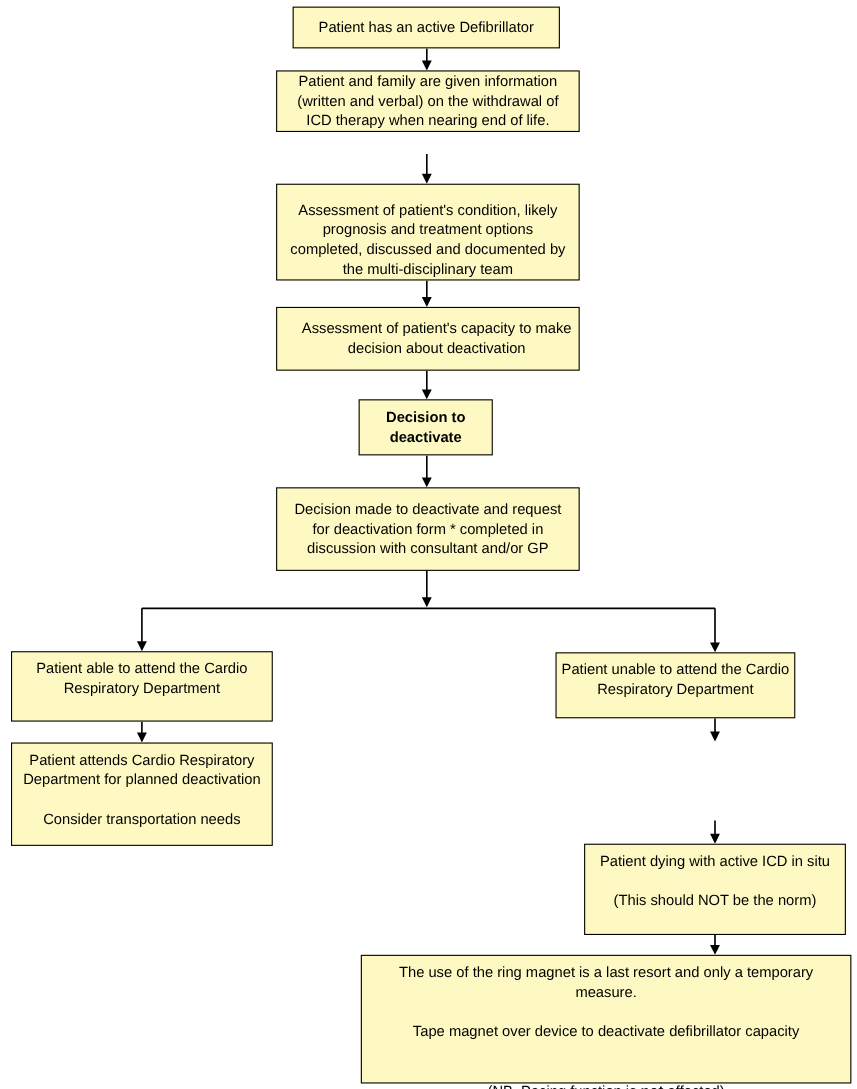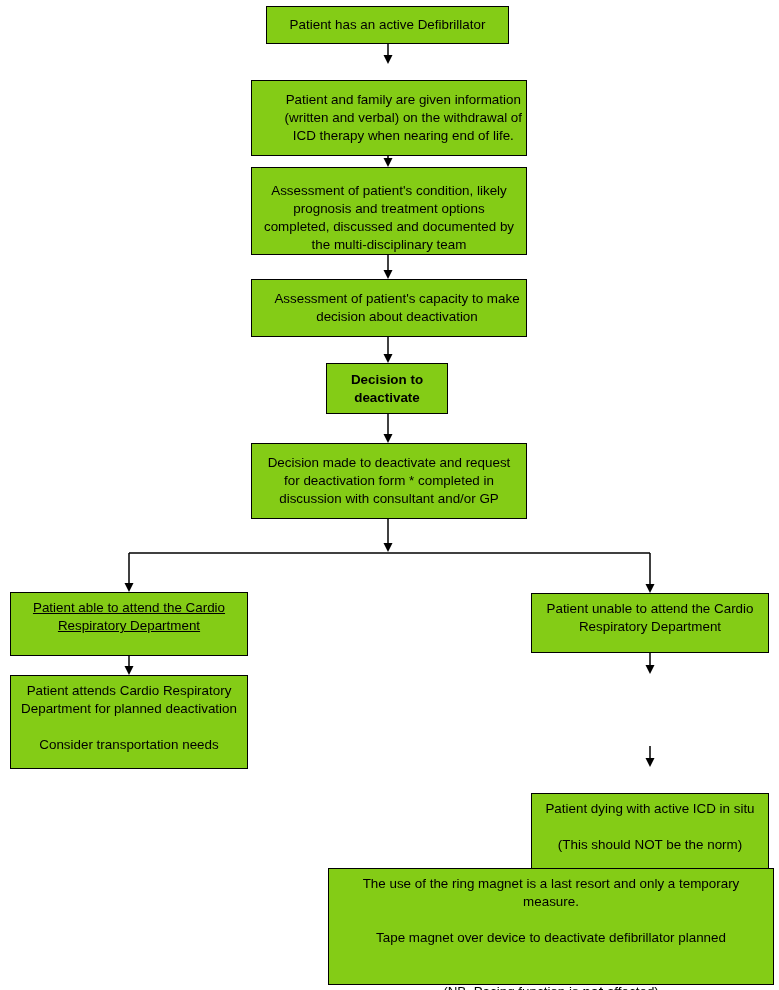--- a/index.html
+++ b/index.html
@@ -9,21 +9,21 @@
     font-family: "Liberation Sans", sans-serif;
     position: relative;
     overflow: hidden;
   }
   .canvas { position: absolute; left: 0; top: 0; width: 779px; height: 990px; }
   svg.connectors { position: absolute; left: 0; top: 0; pointer-events: none; }
   .node {
     position: absolute;
     box-sizing: border-box;
     border: 1.5px solid #000000;
-    background: #84cc16;
+    background: #fef9c3;
     color: #000000;
     font-size: 13.4px;
     line-height: 18px;
     text-align: center;
   }
   .node .p { white-space: pre-line; padding: 0 4px; }
   .node .p.gap { margin-top: 18px; }
   .node.valign-center { display: flex; flex-direction: column; align-items: center; justify-content: center; }
   .node.valign-top { padding-top: 6px; }
   .bold { font-weight: bold; }
@@ -62,21 +62,21 @@
       <polygon points="645.5,665 654.5,665 650,674"></polygon>
       <polygon points="645.5,758 654.5,758 650,767"></polygon>
       <polygon points="645.5,859 654.5,859 650,868"></polygon>
     </g>
   </svg>
 
   <div class="node valign-center" style="left:266px; top:6px; width:243px; height:38px;">
     <div class="p">Patient has an active Defibrillator</div>
   </div>
 
-  <div class="node valign-center" style="left:251px; top:80px; width:276px; height:76px;align-items:flex-end;">
+  <div class="node valign-center" style="left:251px; top:64px; width:276px; height:56px;">
     <div class="p">Patient and family are given information
 (written and verbal) on the withdrawal of
 ICD therapy when nearing end of life.</div>
   </div>
 
   <div class="node valign-center" style="left:251px; top:167px; width:276px; height:88px;justify-content:flex-end;">
     <div class="p">Assessment of patient's condition, likely
 prognosis and treatment options
 completed, discussed and documented by
 the multi-disciplinary team</div>
@@ -91,44 +91,44 @@
     <div class="p">Decision to
 deactivate</div>
   </div>
 
   <div class="node valign-center" style="left:251px; top:443px; width:276px; height:76px;text-align:center;">
     <div class="p">Decision made to deactivate and request
 for deactivation form * completed in
 discussion with consultant and/or GP</div>
   </div>
 
-  <div class="node valign-top" style="left:10px; top:592px; width:238px; height:64px;text-decoration:underline;">
+  <div class="node valign-top" style="left:10px; top:592px; width:238px; height:64px;">
     <div class="p">Patient able to attend the Cardio
 Respiratory Department</div>
   </div>
 
   <div class="node valign-top" style="left:10px; top:675px; width:238px; height:94px;">
     <div class="p">Patient attends Cardio Respiratory
 Department for planned deactivation</div>
     <div class="p gap">Consider transportation needs</div>
   </div>
 
-  <div class="node valign-top" style="left:531px; top:593px; width:238px; height:60px;">
+  <div class="node valign-top" style="left:505px; top:593px; width:218px; height:60px;">
     <div class="p">Patient unable to attend the Cardio
 Respiratory Department</div>
   </div>
 
 
-  <div class="node valign-top" style="left:531px; top:767px; width:238px; height:83px;margin-top:26px;">
+  <div class="node valign-top" style="left:531px; top:767px; width:238px; height:83px;">
     <div class="p">Patient dying with active ICD in situ</div>
     <div class="p gap">(This should NOT be the norm)</div>
   </div>
 
   <div class="node valign-top" style="left:328px; top:868px; width:446px; height:117px;">
     <div class="p">The use of the ring magnet is a last resort and only a temporary
 measure.</div>
-    <div class="p gap">Tape magnet over device to deactivate defibrillator planned</div>
+    <div class="p gap">Tape magnet over device to deactivate defibrillator capacity</div>
     <div class="p gap">
       <span>(NB. Pacing function is </span><span class="bold">not</span><span> affected)</span>
     </div>
   </div>
 
 </div>
 
 </body></html>

